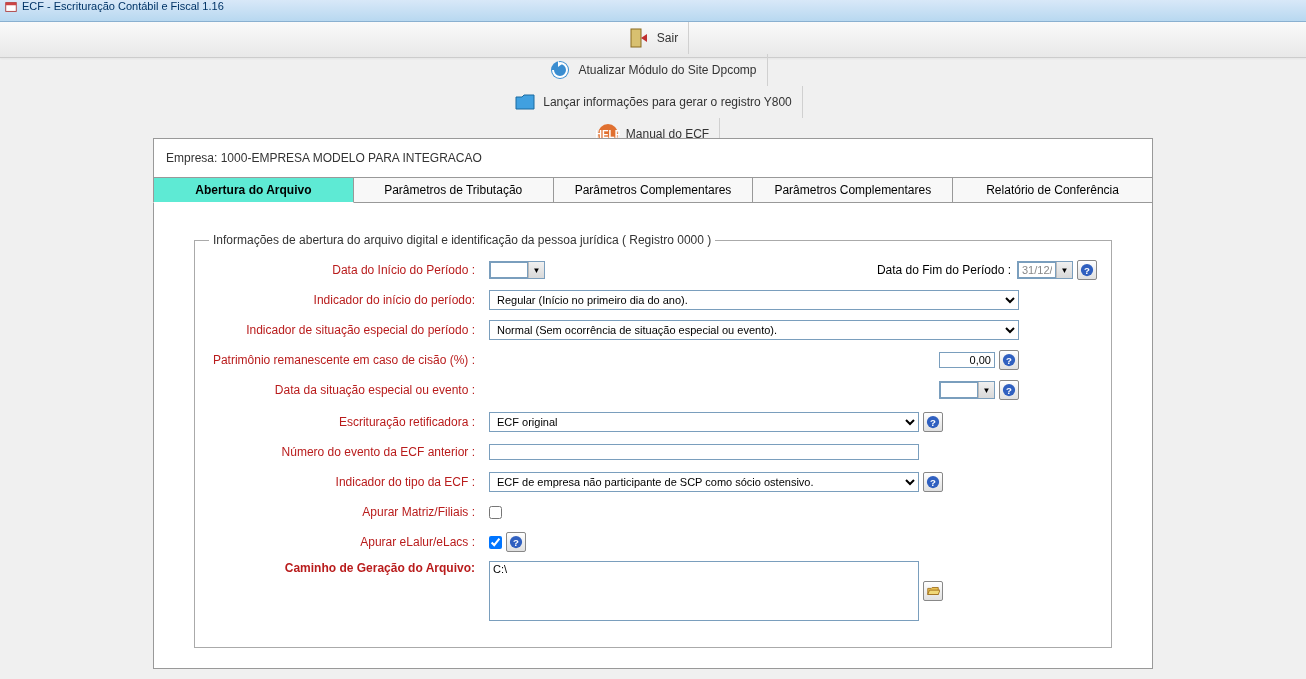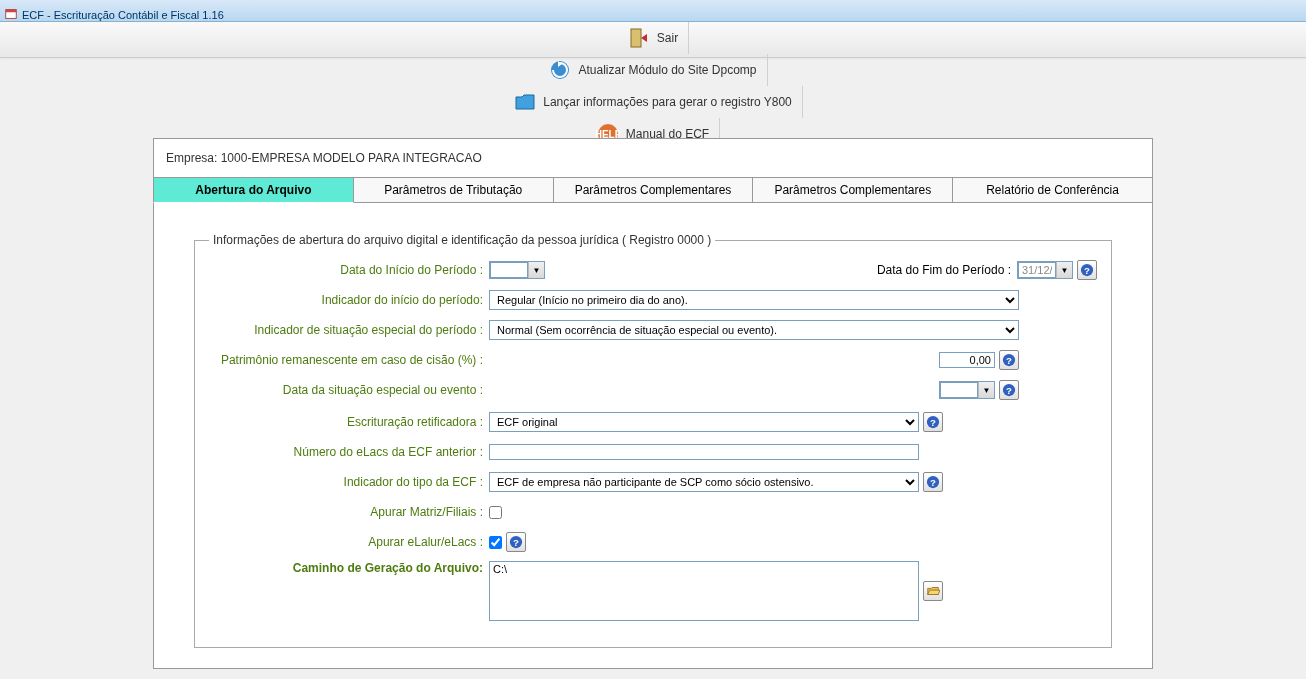--- a/index.html
+++ b/index.html
@@ -8,21 +8,21 @@
   font-size: 11px;
   background: #f0f0f0;
   width: 1306px;
   height: 679px;
   overflow: hidden;
 }
 .titlebar {
   background: linear-gradient(to bottom, #d8e8f8, #b8d8f0);
   height: 22px;
   display: flex;
-  align-items: flex-end;
+  align-items: flex-start;
   padding-left: 4px;
   border-bottom: 1px solid #8ab0d0;
 }
 .titlebar-icon {
   width: 14px; height: 14px;
   margin-right: 4px;
 }
 .titlebar-text { color: #003366; font-size: 11px; }
 .toolbar {
   background: linear-gradient(to bottom, #fafafa, #e8e8e8);
@@ -103,23 +103,23 @@
 }
 .row {
   display: flex;
   align-items: center;
   margin-bottom: 8px;
   min-height: 22px;
 }
 .lbl {
   width: 280px;
   text-align: right;
-  padding-right: 6px;
+  padding-right: 14px;
   font-size: 12px;
-  color: #4d7c0f;
+  color: #b91c1c;
 }
 .lbl.bold { font-weight: bold; text-align: right; }
 .ctrl {
   flex: 1;
   display: flex;
   align-items: center;
 }
 .date-box {
   display: inline-flex;
   border: 1px solid #7a9ebd;
@@ -334,21 +334,21 @@
             <span class="help-btn">
               <svg viewBox="0 0 16 16">
                   <circle cx="8" cy="8" r="7" fill="#3060c0"></circle>
                   <text x="8" y="12" text-anchor="middle" font-size="11" fill="#fff" font-weight="bold">?</text>
                 </svg>
             </span>
           </div>
         </div>
 
         <div class="row">
-          <div class="lbl">Número do eLacs da ECF anterior :</div>
+          <div class="lbl">Número do evento da ECF anterior :</div>
           <div class="ctrl">
             <input type="text" class="wide" value="" style="">
           </div>
         </div>
 
         <div class="row">
           <div class="lbl">Indicador do tipo da ECF :</div>
           <div class="ctrl">
             <select class="wide">
               <option>ECF de empresa não participante de SCP como sócio ostensivo.</option>

